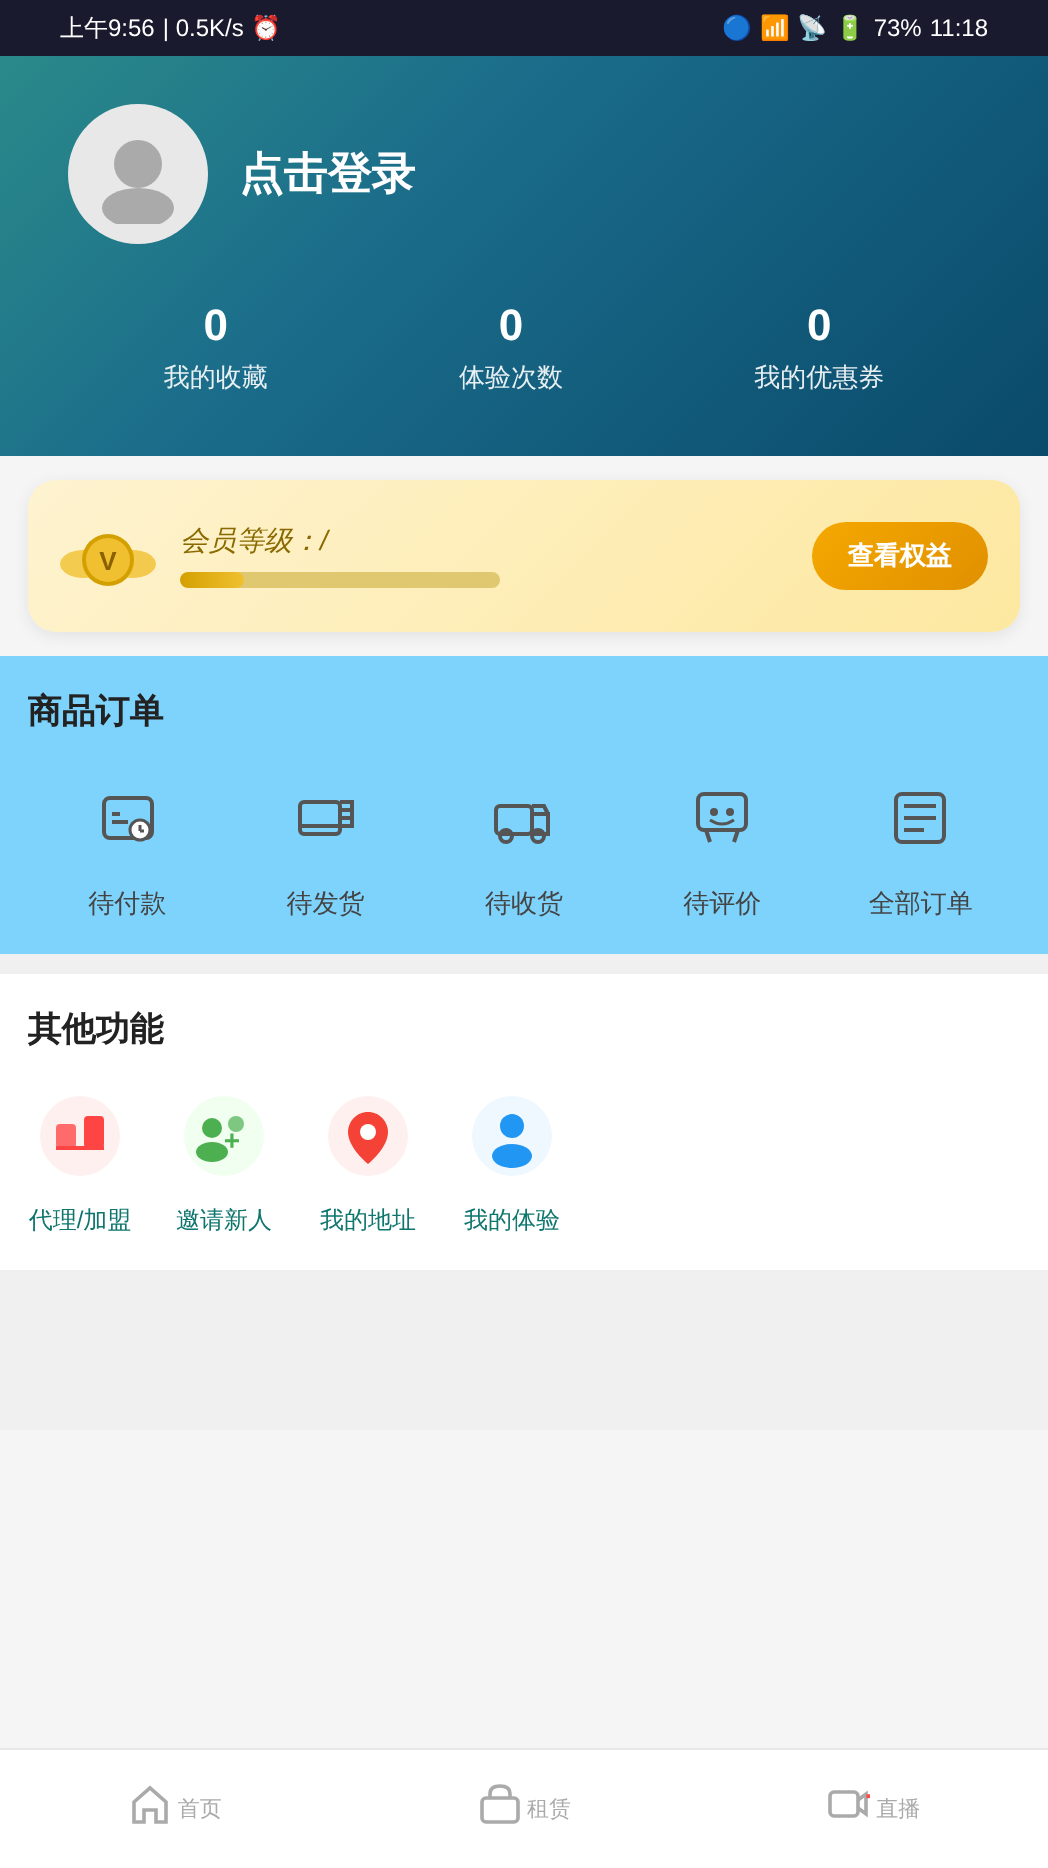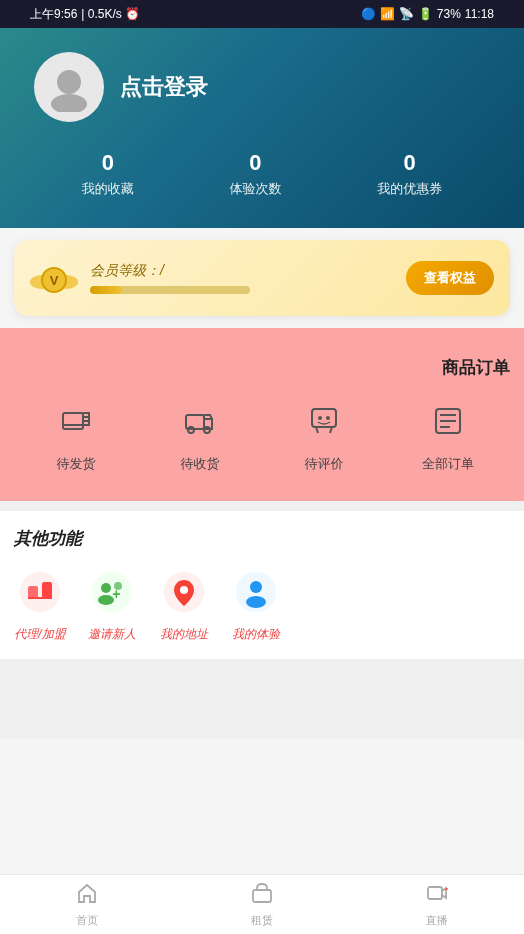--- a/index.html
+++ b/index.html
@@ -159,24 +159,23 @@
       height: 48px;
       display: flex;
       align-items: center;
       justify-content: center;
       font-size: 32px;
       flex-shrink: 0;
     }
 
     
     .orders-section {
-      background: #fca5a5;
+      background: #7dd3fc;
       margin-bottom: 10px;
-      padding: 28px 14px;
-      text-align: right;
+      padding: 16px 14px;
     }
     .section-title {
       font-size: 17px;
       font-weight: 700;
       color: #222;
       margin-bottom: 16px;
     }
     .order-icons {
       display: flex;
       justify-content: space-around;
@@ -195,58 +194,57 @@
       justify-content: center;
       font-size: 28px;
     }
     .order-label { font-size: 13px; color: #444; }
 
     
     .other-section {
       background: #fff;
       margin-bottom: 10px;
       padding: 16px 14px;
-      font-style: italic;
     }
     .function-icons {
       display: flex;
       gap: 20px;
     }
     .func-item {
       display: flex;
       flex-direction: column;
       align-items: center;
       gap: 8px;
     }
     .func-icon-box {
       width: 52px;
       height: 52px;
       border-radius: 12px;
       display: flex;
       align-items: center;
       justify-content: center;
       font-size: 28px;
     }
-    .func-label { font-size: 12px; color: #ef4444; text-align: center; }
+    .func-label { font-size: 12px; color: #0f766e; text-align: center; }
 
     
     .bottom-nav {
       position: fixed;
       bottom: 0;
       left: 0;
       width: 524px;
       background: #fff;
       border-top: 1px solid #e8e8e8;
       display: flex;
       height: 60px;
     }
     .nav-item {
       flex: 1;
       display: flex;
-      flex-direction: column;
+      flex-direction: row;
       align-items: center;
       justify-content: center;
       gap: 3px;
       cursor: pointer;
     }
     .nav-icon { font-size: 22px; color: #aaa; }
     .nav-icon.active { color: #e8a020; }
     .nav-label { font-size: 11px; color: #aaa; }
     .nav-label.active { color: #e8a020; }
     .nav-dot {
@@ -331,20 +329,33 @@
   <button class="view-benefits-btn">查看权益</button>
 </div>
 
 <div class="content-area">
 
 
   <div class="orders-section">
     <div class="section-title">商品订单</div>
     <div class="order-icons">
 
+      <div class="order-item">
+        <div class="order-icon-box">
+          <svg width="32" height="32" viewBox="0 0 32 32">
+            <rect x="4" y="6" width="24" height="20" rx="3" fill="none" stroke="#555" stroke-width="2"></rect>
+            <line x1="8" y1="14" x2="12" y2="14" stroke="#555" stroke-width="2"></line>
+            <line x1="8" y1="18" x2="16" y2="18" stroke="#555" stroke-width="2"></line>
+            <circle cx="22" cy="22" r="5" fill="#fff" stroke="#555" stroke-width="1.5"></circle>
+            <line x1="22" y1="19.5" x2="22" y2="22.5" stroke="#555" stroke-width="1.5"></line>
+            <line x1="22" y1="22.5" x2="24" y2="22.5" stroke="#555" stroke-width="1.5"></line>
+          </svg>
+        </div>
+        <span class="order-label">待付款</span>
+      </div>
 
       <div class="order-item">
         <div class="order-icon-box">
           <svg width="32" height="32" viewBox="0 0 32 32">
             <rect x="3" y="8" width="20" height="16" rx="2" fill="none" stroke="#555" stroke-width="2"></rect>
             <line x1="23" y1="12" x2="29" y2="12" stroke="#555" stroke-width="2"></line>
             <line x1="23" y1="16" x2="29" y2="16" stroke="#555" stroke-width="2"></line>
             <polyline points="23,8 29,8 29,20 23,20" fill="none" stroke="#555" stroke-width="2"></polyline>
             <line x1="3" y1="20" x2="29" y2="20" stroke="#555" stroke-width="2"></line>
           </svg>

